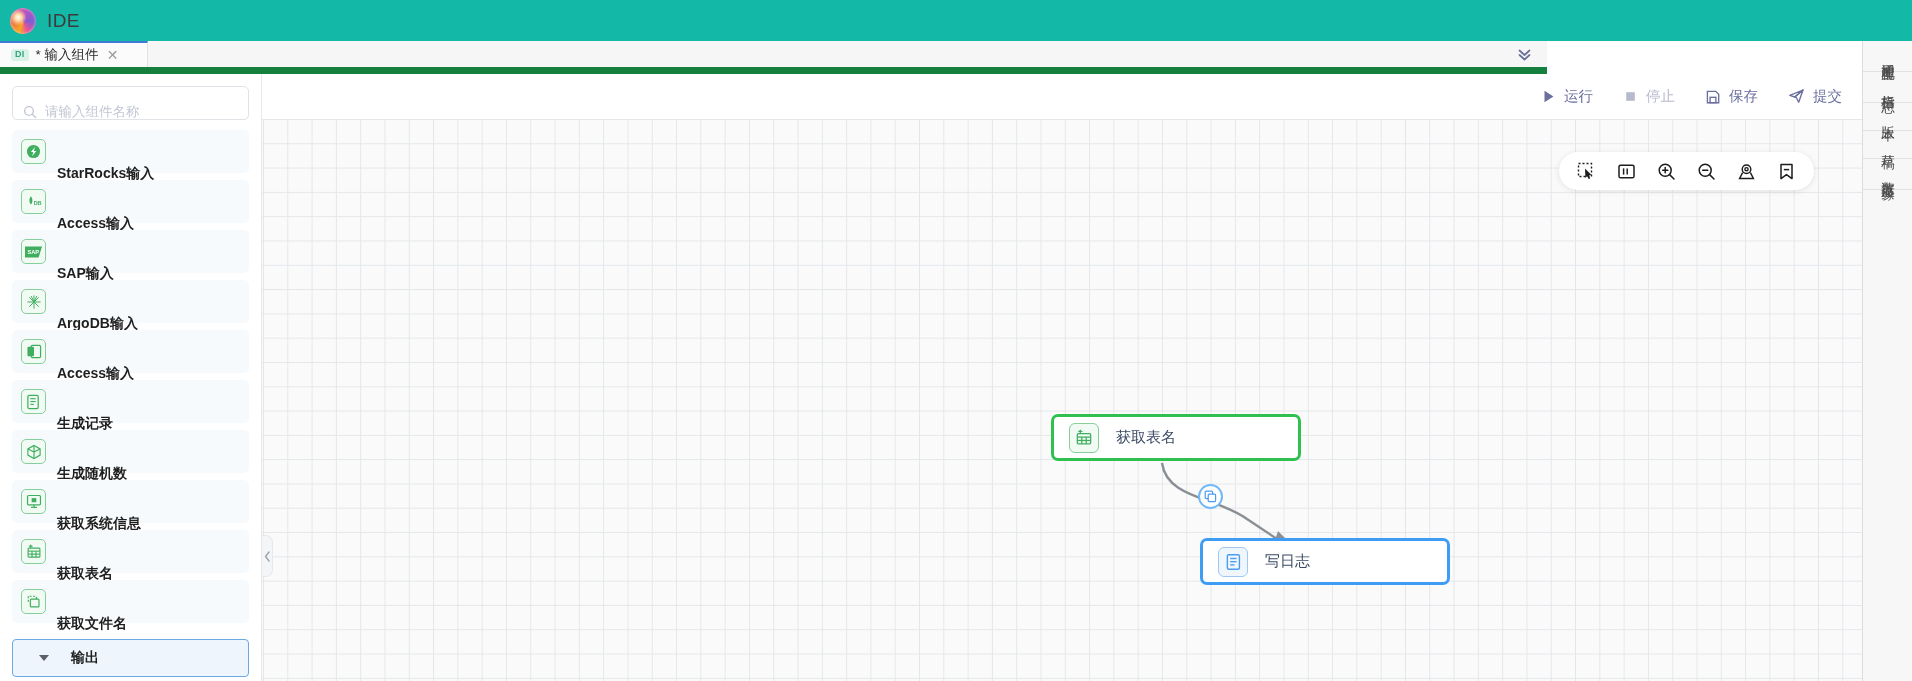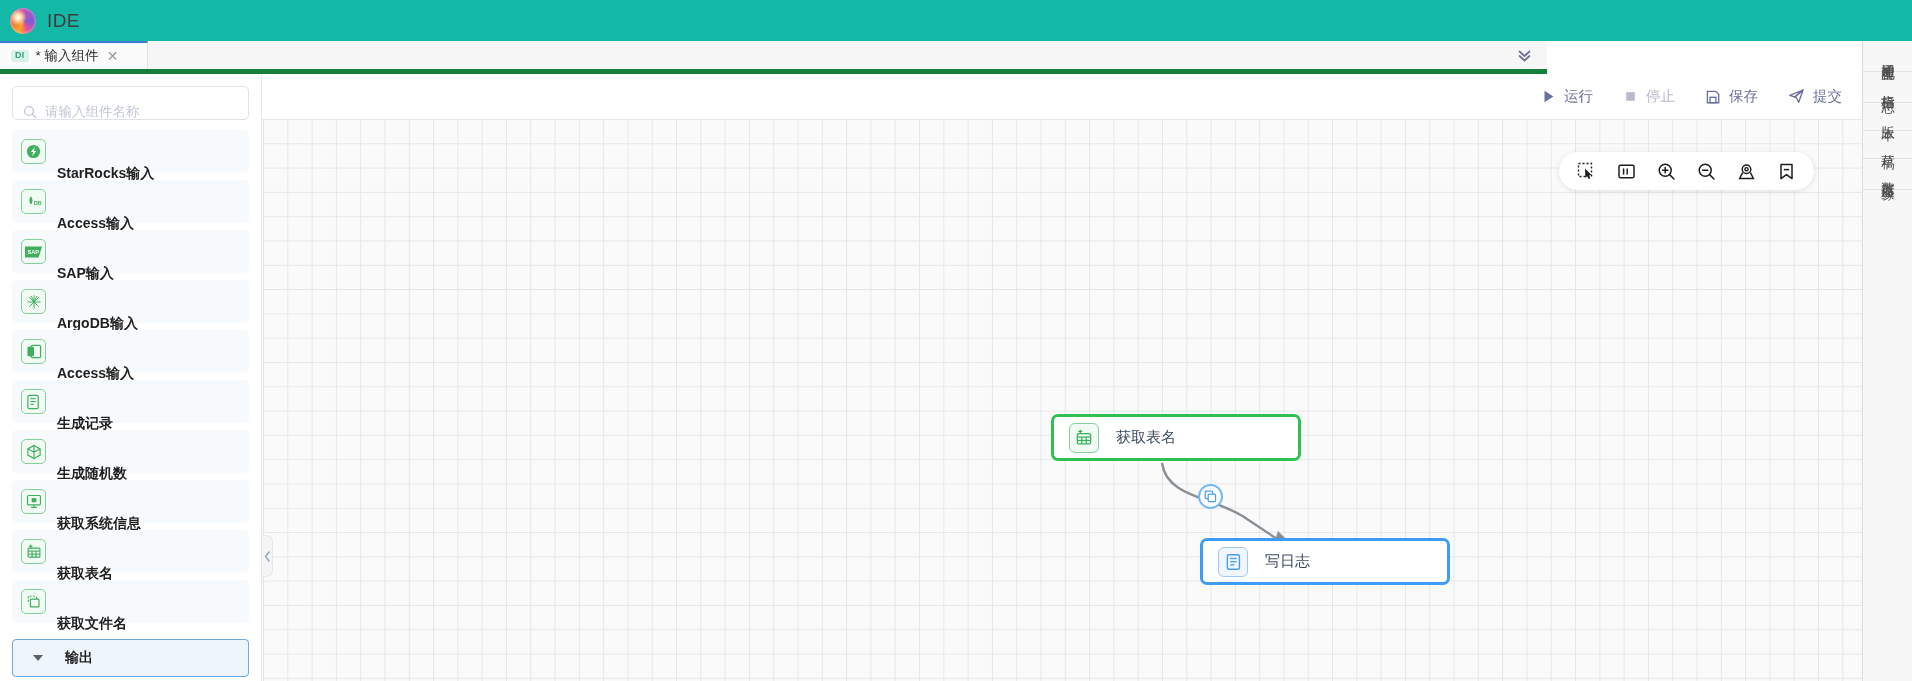--- a/index.html
+++ b/index.html
@@ -19,21 +19,21 @@
     background:
       radial-gradient(circle at 32% 36%, #ffffff 0%, #ffd9a0 14%, rgba(255,217,160,0) 34%),
       conic-gradient(from 200deg at 50% 50%, #f5a623 0deg, #f07c3e 50deg, #e0519a 120deg, #a855c8 195deg, #7b5fd0 255deg, #e8519a 315deg, #f5a623 360deg);
     box-shadow: inset 0 0 3px rgba(255,255,255,.7);
   }
   .app-title { margin-left: 11px; font-size: 19px; color: #3c3c3c; letter-spacing: .4px; }
 
   
   .tabbar {
     position: absolute; top: 41px; left: 0; width: 1547px; height: 33px;
-    background: #f6f6f6; border-bottom: 5px solid #15803d;
+    background: #f6f6f6; border-bottom: 7px solid #15803d;
     display: flex; align-items: stretch;
   }
   .tab {
     display: flex; align-items: center; gap: 7px; padding: 0 12px 0 11px;
     background: #fbfbfc; border-top: 2px solid #3e7bd6; border-right: 1px solid #e2e2e2;
     min-width: 148px; cursor: pointer; position: relative;
   }
   .tab-badge {
     font-size: 9px; color: #35a57e; background: #d9f2e8; border-radius: 3px;
     padding: 1px 4px 2px; font-weight: 700; letter-spacing: .3px; line-height: 1;
@@ -72,21 +72,21 @@
   .comp-icon {
     width: 25px; height: 25px; flex: 0 0 25px; border: 1px solid #86cf9c;
     border-radius: 5px; background: #f1fbf4;
     display: flex; align-items: center; justify-content: center;
   }
   .comp-label { font-size: 14px; color: #1f1f1f; font-weight: 700; white-space: nowrap; margin-top: 45px; }
 
   .group-header {
     display: flex; align-items: center; gap: 22px; height: 38px; flex: 0 0 38px;
     border: 1px solid #6aa9e4; border-radius: 4px; background: #eef5fd;
-    padding-left: 20px; margin-top: 9px; margin-bottom: 2px; cursor: pointer;
+    padding-left: 26px; margin-top: 9px; margin-bottom: 2px; cursor: pointer;
   }
   .group-caret { width: 0; height: 0; border-left: 5px solid transparent;
     border-right: 5px solid transparent; border-top: 6px solid #5a5f6b; }
   .group-label { font-size: 14px; color: #1f1f1f; font-weight: 700; }
 
   
   .canvas-area {
     position: absolute; top: 74px; left: 262px; right: 50px; bottom: 0;
     background: #701a75; overflow: hidden;
   }

